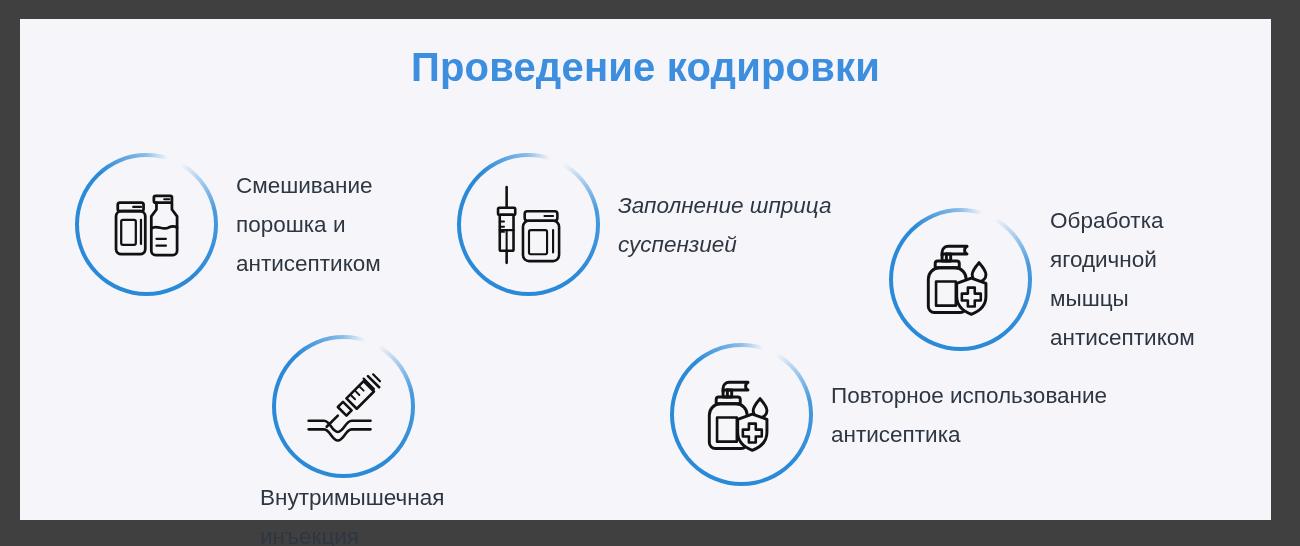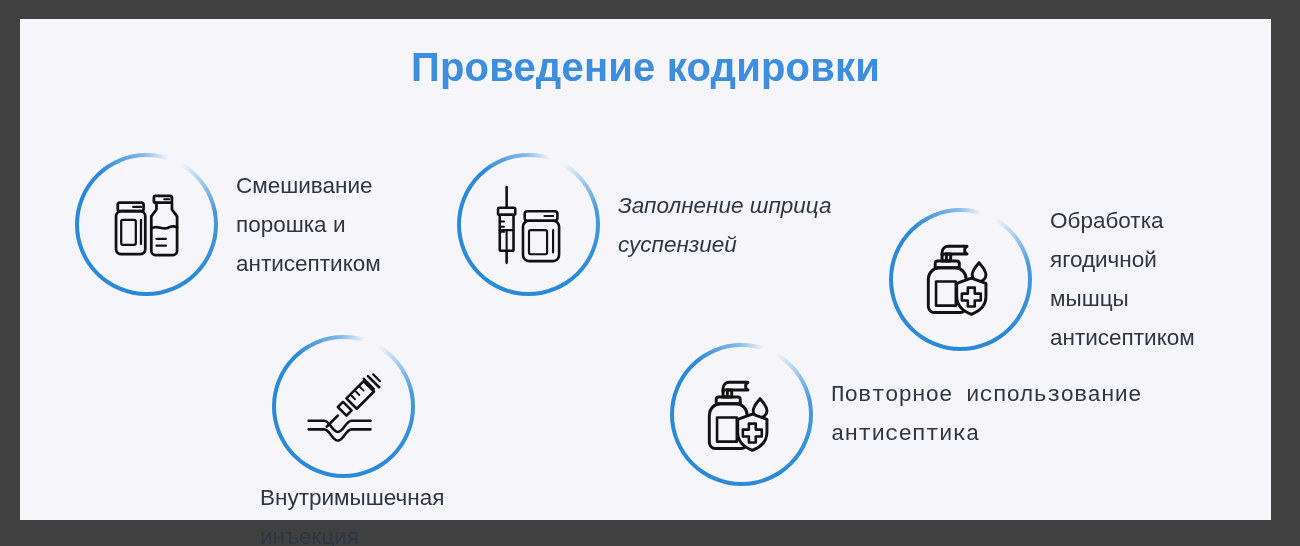--- a/index.html
+++ b/index.html
@@ -108,21 +108,21 @@
     line-height: 39px;
     color: #2e3642;
     white-space: pre-line;
   }
 
   
   .step-1 { left: 55px;  top: 134px; }
   .step-2 { left: 437px; top: 134px; font-style: italic; }
   .step-3 { left: 869px; top: 134px; margin-top: 48px; }
   .step-4 { left: 222px; top: 316px; flex-direction: column; }
-  .step-5 { left: 650px; top: 324px; font-family: Liberation Mono, monospace; }
+  .step-5 { left: 650px; top: 324px; }
 </style>
 </head>
 <body>
 
 <div id="infographic">
   <div class="panel">
 
     <div class="title">Проведение кодировки</div>
 
     <div class="rows">

